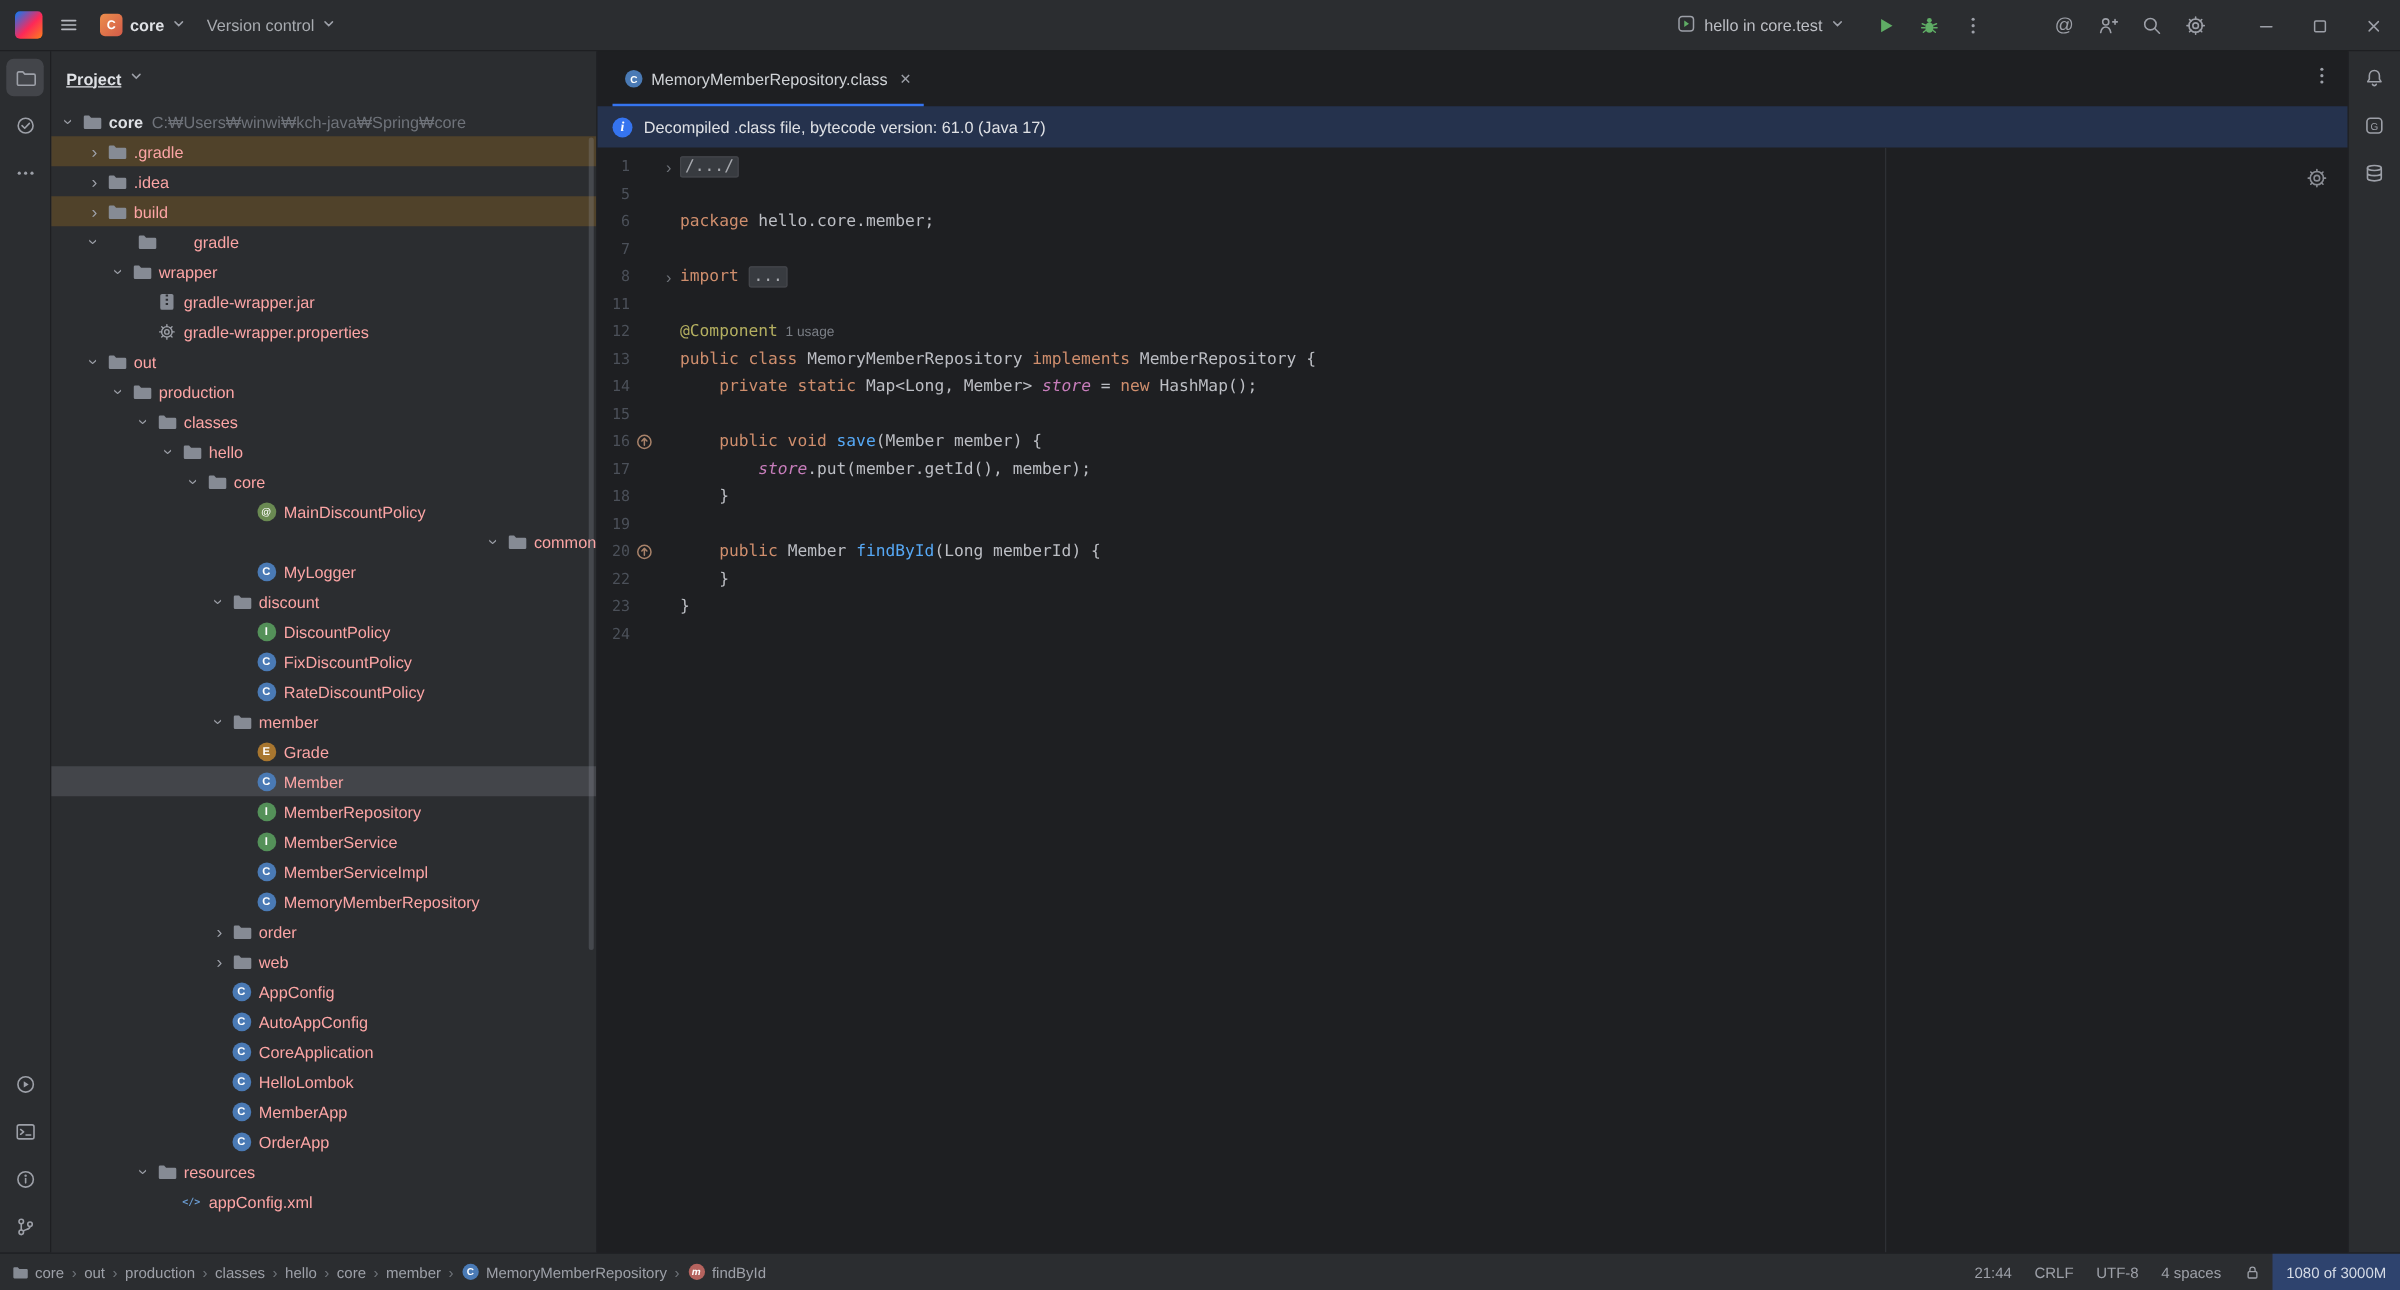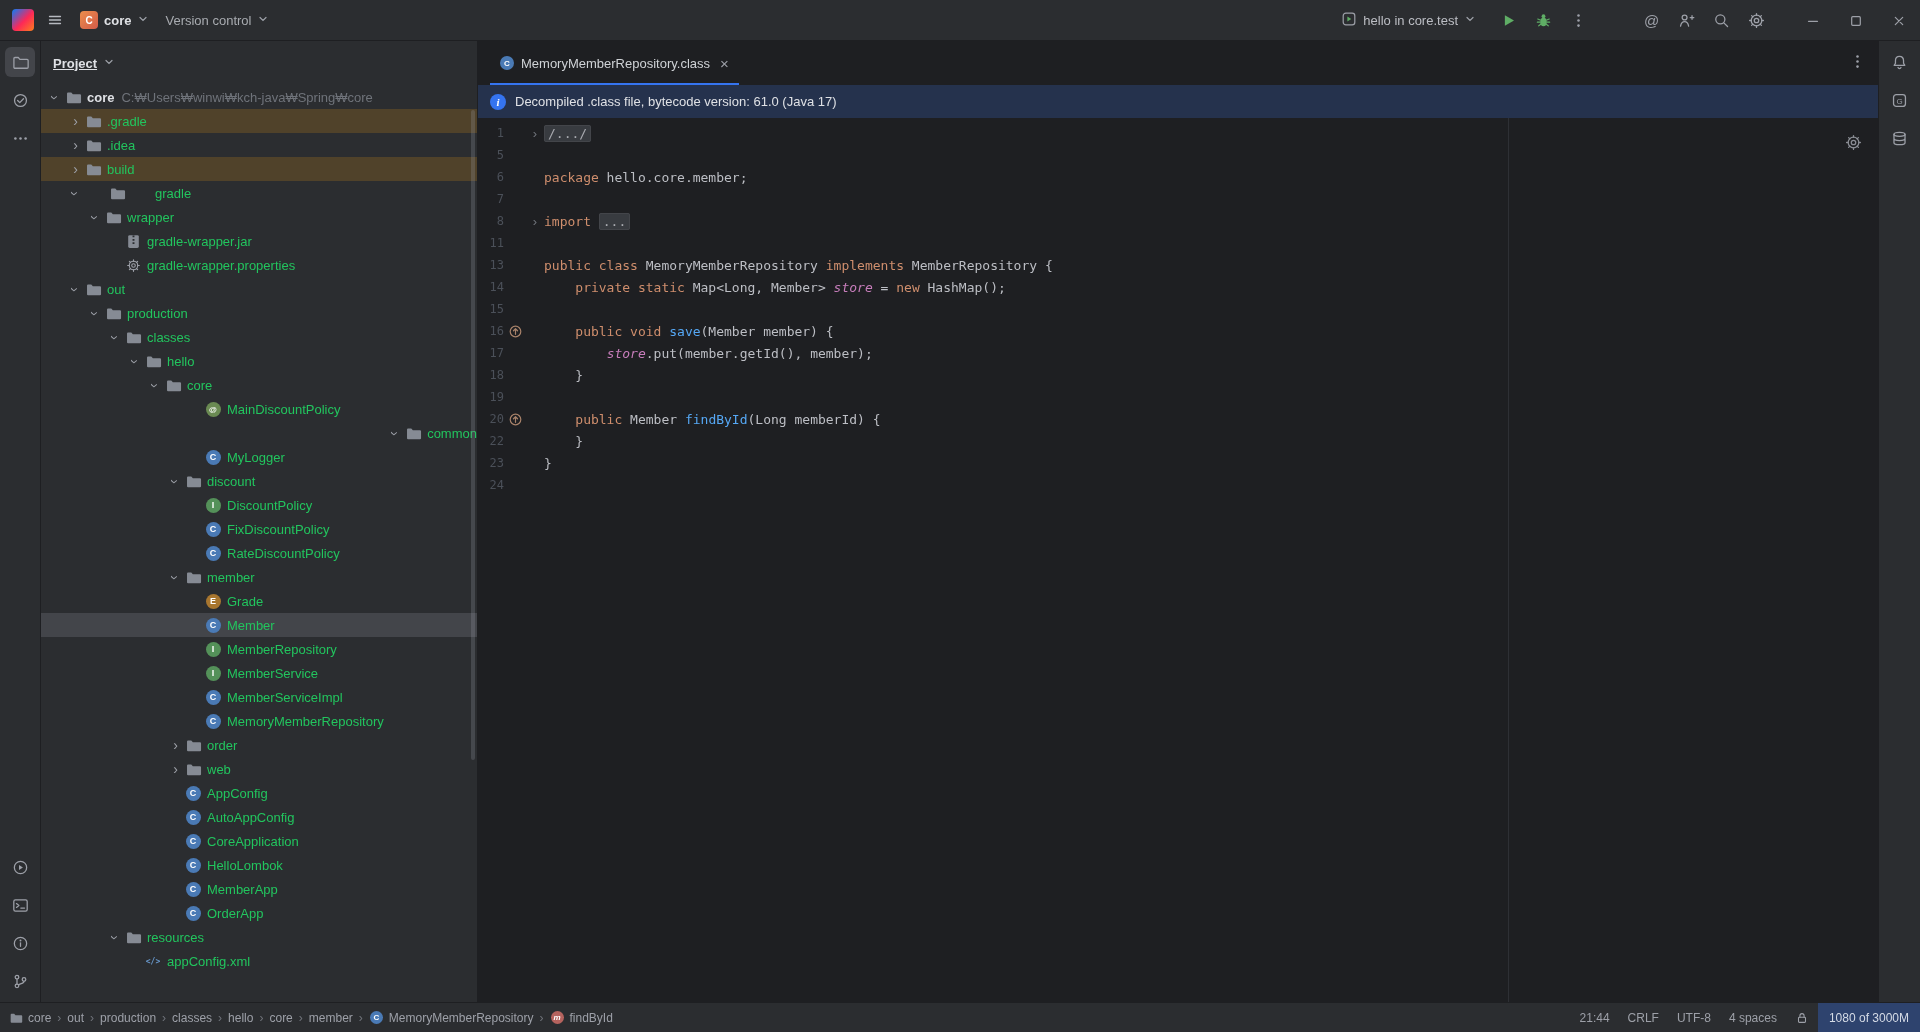--- a/index.html
+++ b/index.html
@@ -44,21 +44,21 @@
   .phead{height:44px;flex:0 0 44px;display:flex;align-items:center;gap:6px;padding:0 12px;}
   .ptitle{font-size:13px;font-weight:600;color:#dfe1e5;text-decoration:underline;}
   .tree{flex:1;overflow:hidden;font-size:13px;}
   .trow{height:24px;display:flex;align-items:center;white-space:nowrap;cursor:pointer;}
   .trow.sel{background:#43454a;}
   .trow.vcs{background:#50422a;}
   .chev{display:inline-flex;width:17px;height:17px;flex:none;align-items:center;justify-content:center;
     color:#9da0a8;font-size:14px;}
   .chev.open{transform:rotate(90deg);}
   .ticon{width:18px;height:17px;flex:none;display:inline-flex;align-items:center;justify-content:center;margin-right:5px;}
-  .tlabel{white-space:pre;color:#22c55e;}
+  .tlabel{white-space:pre;color:#fca5a5;}
   .tlabel.root{font-weight:700;color:#dfe1e5;}
   .tsuffix{color:#6f737a;margin-left:7px;}
   .ci{width:15px;height:15px;border-radius:50%;display:inline-flex;align-items:center;justify-content:center;
     font-family:"Liberation Sans",sans-serif;font-weight:700;font-size:9px;color:#fff;}
   .ci-class{background:#4a7ab5;}
   .ci-interface{background:#549159;}
   .ci-enum{background:#a8762f;}
   .ci-annotation{background:#6a8a52;font-size:8px;}
   .ci-method{background:#b5635e;font-size:8px;font-style:italic;}
   .xmlic{font-family:"DejaVu Sans Mono",monospace;font-weight:700;font-size:8px;color:#6a9bd0;}
@@ -604,20 +604,21 @@
       </div>
       <div class="codewrap">
         <div class="marginline"></div>
         <div id="code-lines">
             <div class="cline"><span class="lnum">1</span><span class="lic"></span><span class="lfold">›</span><span class="ltext"><span class="tk-fold">/.../</span></span></div>
             <div class="cline"><span class="lnum">5</span><span class="lic"></span><span class="lfold"></span><span class="ltext"></span></div>
             <div class="cline"><span class="lnum">6</span><span class="lic"></span><span class="lfold"></span><span class="ltext"><span class="tk-k">package</span><span class="tk-d"> hello.core.member;</span></span></div>
             <div class="cline"><span class="lnum">7</span><span class="lic"></span><span class="lfold"></span><span class="ltext"></span></div>
             <div class="cline"><span class="lnum">8</span><span class="lic"></span><span class="lfold">›</span><span class="ltext"><span class="tk-k">import</span><span class="tk-d"> </span><span class="tk-fold">...</span></span></div>
             <div class="cline"><span class="lnum">11</span><span class="lic"></span><span class="lfold"></span><span class="ltext"></span></div>
+            <div class="cline"><span class="lnum">12</span><span class="lic"></span><span class="lfold"></span><span class="ltext"><span class="tk-a">@Component</span><span class="tk-h">  1 usage</span></span></div>
             <div class="cline"><span class="lnum">13</span><span class="lic"></span><span class="lfold"></span><span class="ltext"><span class="tk-k">public class </span><span class="tk-d">MemoryMemberRepository </span><span class="tk-k">implements</span><span class="tk-d"> MemberRepository {</span></span></div>
             <div class="cline"><span class="lnum">14</span><span class="lic"></span><span class="lfold"></span><span class="ltext"><span class="tk-d">    </span><span class="tk-k">private static </span><span class="tk-d">Map&lt;Long, Member&gt; </span><span class="tk-f">store</span><span class="tk-d"> = </span><span class="tk-k">new </span><span class="tk-d">HashMap();</span></span></div>
             <div class="cline"><span class="lnum">15</span><span class="lic"></span><span class="lfold"></span><span class="ltext"></span></div>
             <div class="cline"><span class="lnum">16</span><span class="lic"><svg width="13" height="13" viewBox="0 0 14 14" fill="none" stroke="#a8826a" stroke-width="1.3" stroke-linecap="round" stroke-linejoin="round">
                   <circle cx="7" cy="7" r="5.7"></circle>
                   <path d="M7 10V4.4M4.8 6.2L7 4l2.2 2.2"></path>
                 </svg></span><span class="lfold"></span><span class="ltext"><span class="tk-d">    </span><span class="tk-k">public void </span><span class="tk-m">save</span><span class="tk-d">(Member member) {</span></span></div>
             <div class="cline"><span class="lnum">17</span><span class="lic"></span><span class="lfold"></span><span class="ltext"><span class="tk-d">        </span><span class="tk-f">store</span><span class="tk-d">.put(member.getId(), member);</span></span></div>
             <div class="cline"><span class="lnum">18</span><span class="lic"></span><span class="lfold"></span><span class="ltext"><span class="tk-d">    }</span></span></div>
             <div class="cline"><span class="lnum">19</span><span class="lic"></span><span class="lfold"></span><span class="ltext"></span></div>

